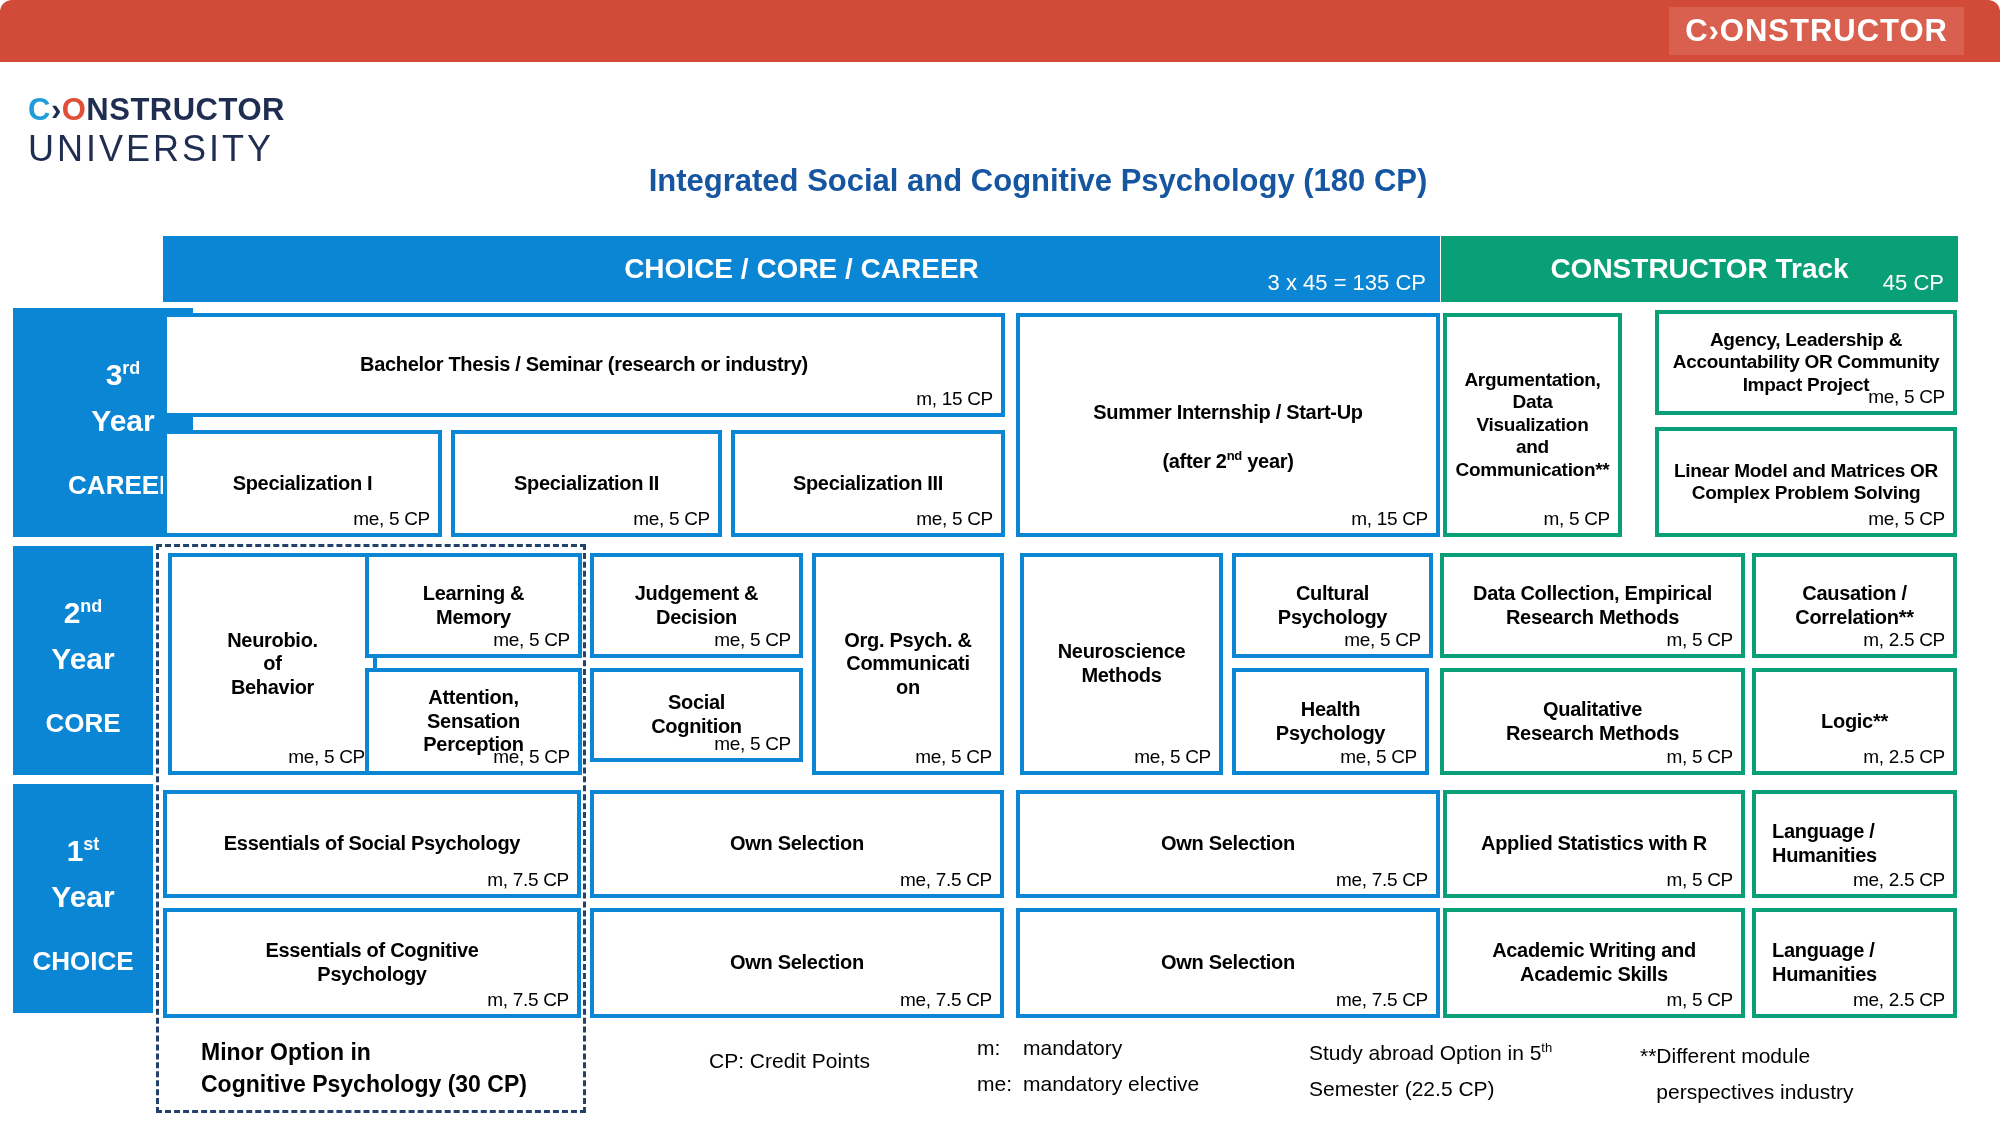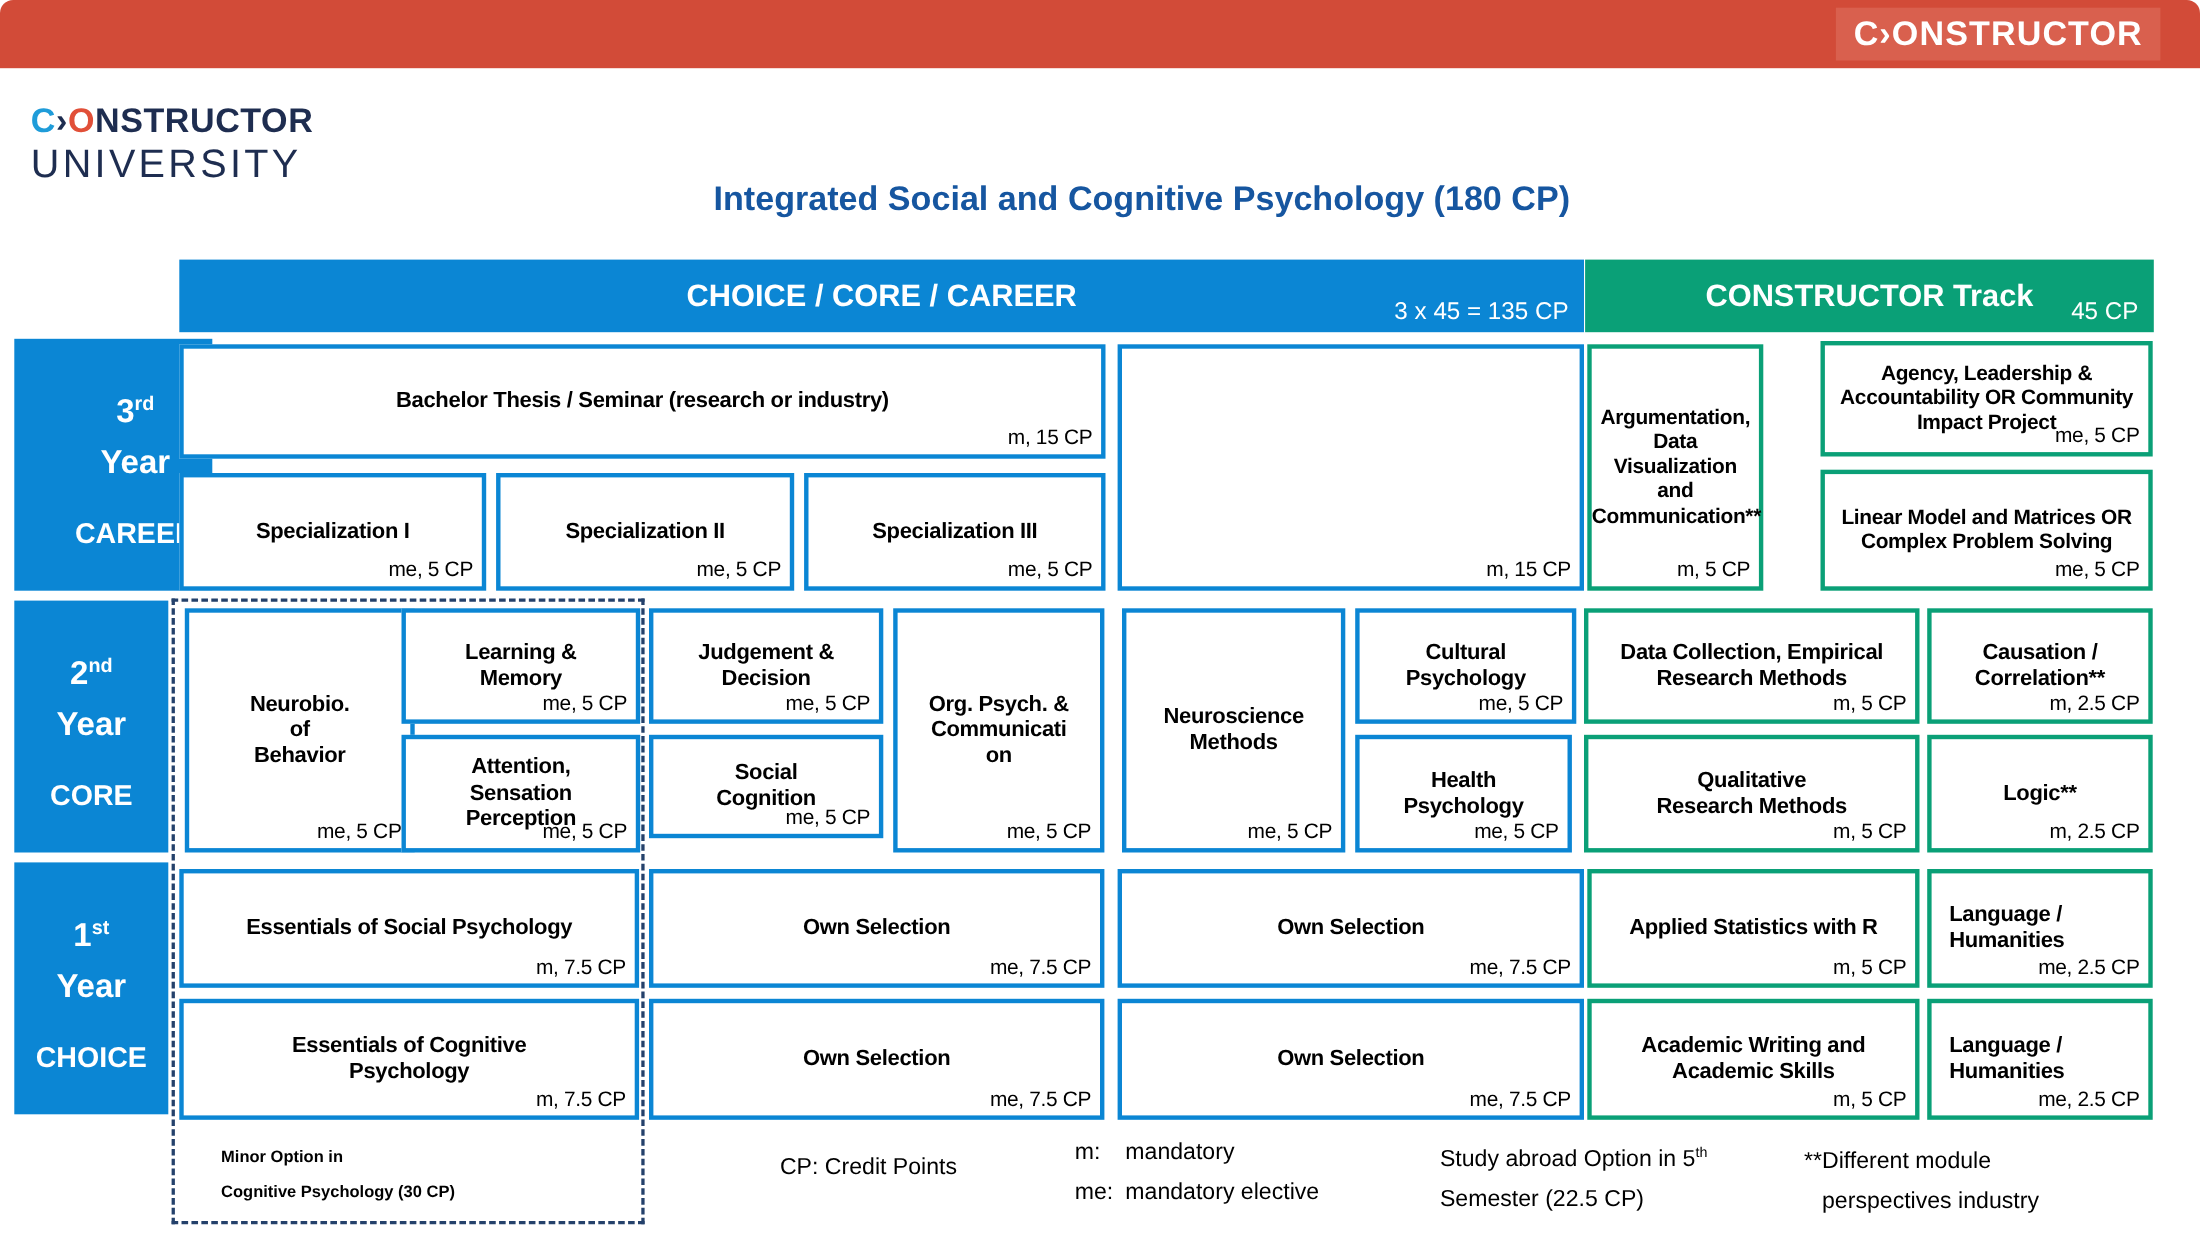--- a/index.html
+++ b/index.html
@@ -33,21 +33,21 @@
   
   .side{position:absolute;left:13px;width:140px;background:var(--blue,#0b86d4);color:#fff;
         display:flex;flex-direction:column;align-items:center;justify-content:center;text-align:center;}
   .side .yr{font-size:30px;font-weight:bold;line-height:46px;}
   .side .yr sup{font-size:18px;}
   .side .track{font-size:26px;font-weight:bold;margin-top:26px;}
 
   
   .dashed{position:absolute;left:156px;top:544px;width:430px;height:569px;
           border:3px dashed var(--dash,#24416b);box-sizing:border-box;}
-  .dashed .minor{position:absolute;left:42px;bottom:10px;font-size:15px;font-weight:bold;
+  .dashed .minor{position:absolute;left:42px;bottom:10px;font-size:23px;font-weight:bold;
                  text-align:left;white-space:pre-line;line-height:32px;margin-top:47px;}
 
   
   .box{position:absolute;background:#fff;box-sizing:border-box;
        display:flex;align-items:center;justify-content:center;text-align:center;}
   .box.blue{border:4px solid var(--blue,#0b86d4);}
   .box.green{border:4px solid var(--green,#0aa077);}
   .box .title{font-size:20px;font-weight:bold;line-height:1.18;white-space:pre-line;
               letter-spacing:-0.3px;padding:0 8px;width:100%;}
   .box .title.sm{font-size:19px;}
@@ -119,23 +119,27 @@
   </div>
   <div class="box blue" style="left:451px;top:430px;width:271px;height:107px;">
     <div class="title">Specialization II</div>
     <div class="cp">me, 5 CP</div>
   </div>
   <div class="box blue" style="left:731px;top:430px;width:274px;height:107px;">
     <div class="title">Specialization III</div>
     <div class="cp">me, 5 CP</div>
   </div>
   <div class="box blue" style="left:1016px;top:313px;width:424px;height:224px;">
+    <div class="title">
+      <span>Summer Internship /  Start-Up</span><br>
+      <span>(after 2</span><sup>nd</sup><span> year)</span>
+    </div>
     <div class="cp">m, 15 CP</div>
   </div>
-  <div class="box green" style="left:1443px;top:313px;width:160px;height:224px;">
+  <div class="box green" style="left:1443px;top:313px;width:179px;height:224px;">
     <div class="title sm">Argumentation,
 Data Visualization
 and
 Communication**</div>
     <div class="cp">m, 5 CP</div>
   </div>
   <div class="box green" style="left:1655px;top:310px;width:302px;height:105px;">
     <div class="title sm">Agency, Leadership &amp;
 Accountability OR Community
 Impact Project</div>

